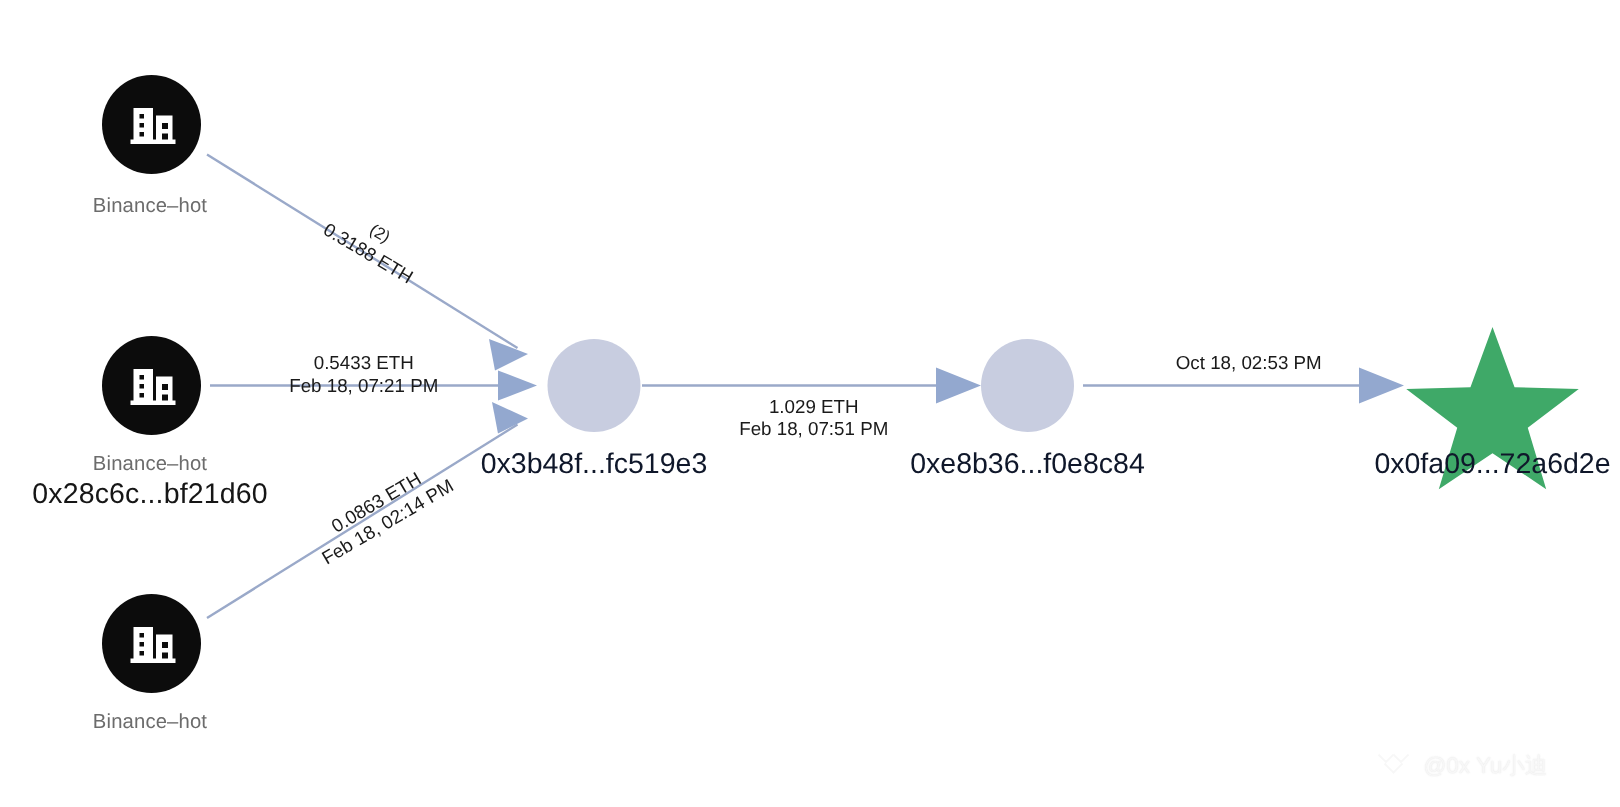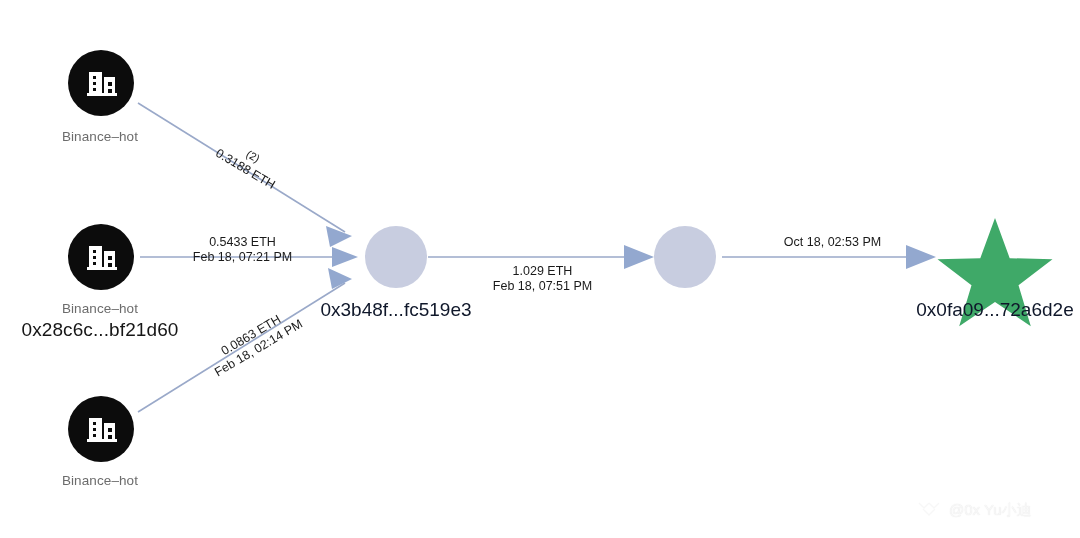--- a/index.html
+++ b/index.html
@@ -204,20 +204,21 @@
     <div class="node-tag">Binance–hot</div>
     <div class="node-addr">0x28c6c...bf21d60</div>
   </div>
 
   <div class="node-label-block" style="left:0px; top:472px; width:200px;">
     <div class="node-tag">Binance–hot</div>
   </div>
 
   <div class="node-addr-only" style="left:246px; top:298px; width:300px;">0x3b48f...fc519e3</div>
 
+  <div class="node-addr-only" style="left:535px; top:298px; width:300px;">0xe8b36...f0e8c84</div>
 
   <div class="node-addr-only" style="left:845px; top:298px; width:300px;">0x0fa09...72a6d2e</div>
 
   <div class="edge-label rot-down" style="left:184px; top:148px; width:130px;">
     <span class="edge-count">(2)</span>
     <span class="ln">0.3188 ETH</span>
   </div>
 
   <div class="edge-label" style="left:155px; top:235px; width:175px;">
     <span class="ln">0.5433 ETH</span>

